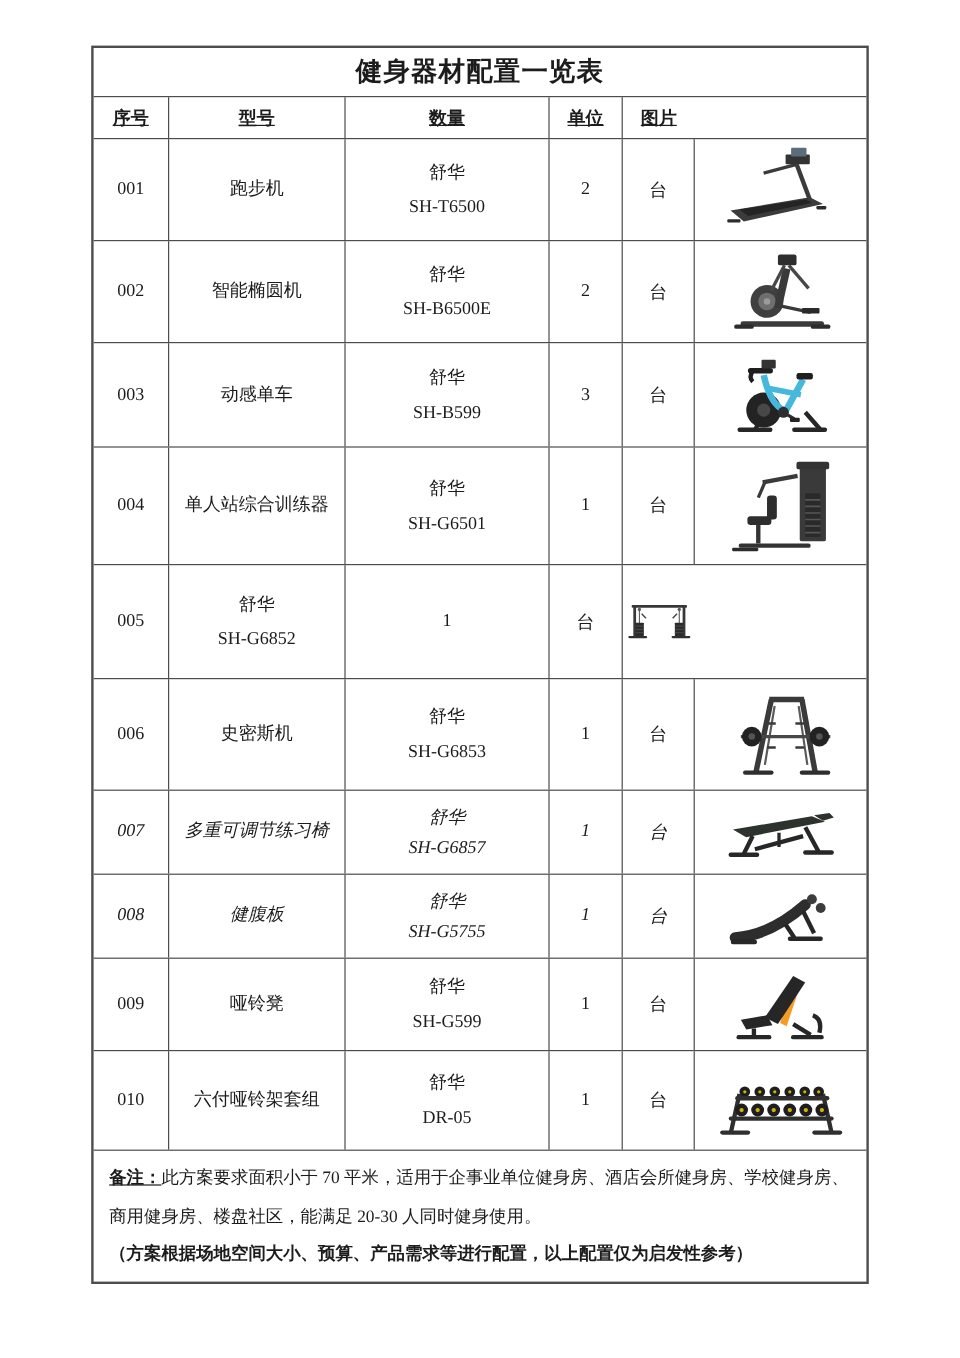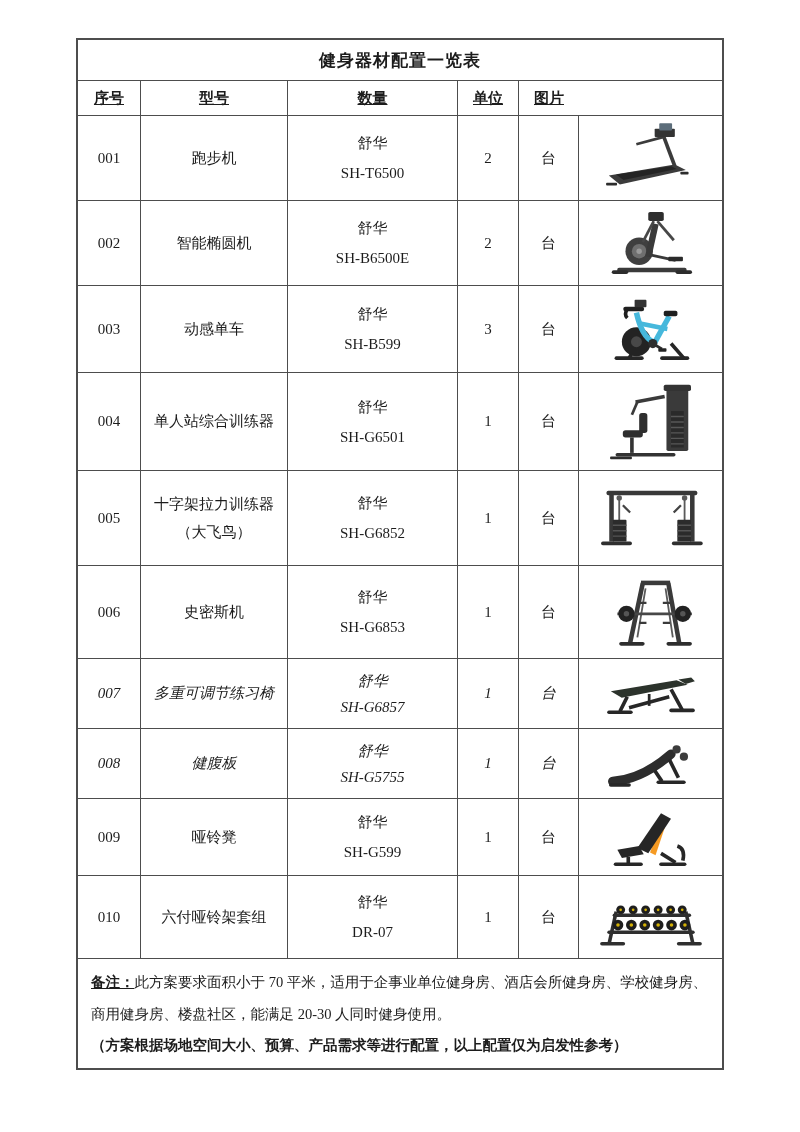--- a/index.html
+++ b/index.html
@@ -13,21 +13,21 @@
   .doc-table {
     position: absolute;
     left: 76px; top: 38px;
     width: 648px;
     border: 2px solid #4d4d4d;
     background: #fff;
   }
   .title-row {
     height: 41px;
     display: flex; align-items: center; justify-content: center;
-    font-size: 17px; font-weight: bold;
+    font-size: 22px; font-weight: bold;
     border-bottom: 1px solid #4d4d4d;
     letter-spacing: 1px;
   }
   .grid {
     display: grid;
     grid-template-columns: 63px 147px 170px 61px 60px 143px;
     border-bottom: 1px solid #4d4d4d;
   }
   .grid:last-of-type { border-bottom: none; }
   .cell {
@@ -177,22 +177,20 @@
         <rect x="24" y="55" width="22" height="8" rx="3" fill="#2e2e2e"></rect>
         <path d="M34,63 L34,80" stroke="#333" stroke-width="4" fill="none"></path>
         <rect x="16" y="80" width="66" height="4" rx="2" fill="#333"></rect>
         <rect x="10" y="84" width="24" height="3" rx="1" fill="#2c2c2c"></rect>
       </svg>
     </div>
   </div>
 
   <div class="grid row r5">
     <div class="cell">005</div>
-    <div class="cell name-cell">十字架拉力训练器
-（大飞鸟）</div>
     <div class="cell model-cell">
       <span>舒华</span>
       <span>SH-G6852</span>
     </div>
     <div class="cell">1</div>
     <div class="cell">台</div>
     <div class="cell img-cell">
       <svg width="118" height="80" viewBox="0 0 130 88">
         <rect x="16" y="14" width="100" height="5" rx="2" fill="#383838"></rect>
         <rect x="19" y="16" width="5" height="54" fill="#383838"></rect>
@@ -300,21 +298,21 @@
         <rect x="64" y="64" width="30" height="4" rx="2" fill="#272727"></rect>
       </svg>
     </div>
   </div>
 
   <div class="grid row r10">
     <div class="cell">010</div>
     <div class="cell name-cell">六付哑铃架套组</div>
     <div class="cell model-cell">
       <span>舒华</span>
-      <span>DR-07</span>
+      <span>DR-05</span>
     </div>
     <div class="cell">1</div>
     <div class="cell">台</div>
     <div class="cell img-cell">
       <svg width="116" height="70" viewBox="0 0 130 76">
         <path d="M26,32 L18,68 M104,32 L112,68" stroke="#2f2f2f" stroke-width="4" fill="none"></path>
         <rect x="8" y="66" width="28" height="4" rx="2" fill="#2f2f2f"></rect>
         <rect x="94" y="66" width="28" height="4" rx="2" fill="#2f2f2f"></rect>
         <circle cx="31" cy="30" r="5" fill="#1e1e1e"></circle>
           <circle cx="45" cy="30" r="5" fill="#1e1e1e"></circle>

